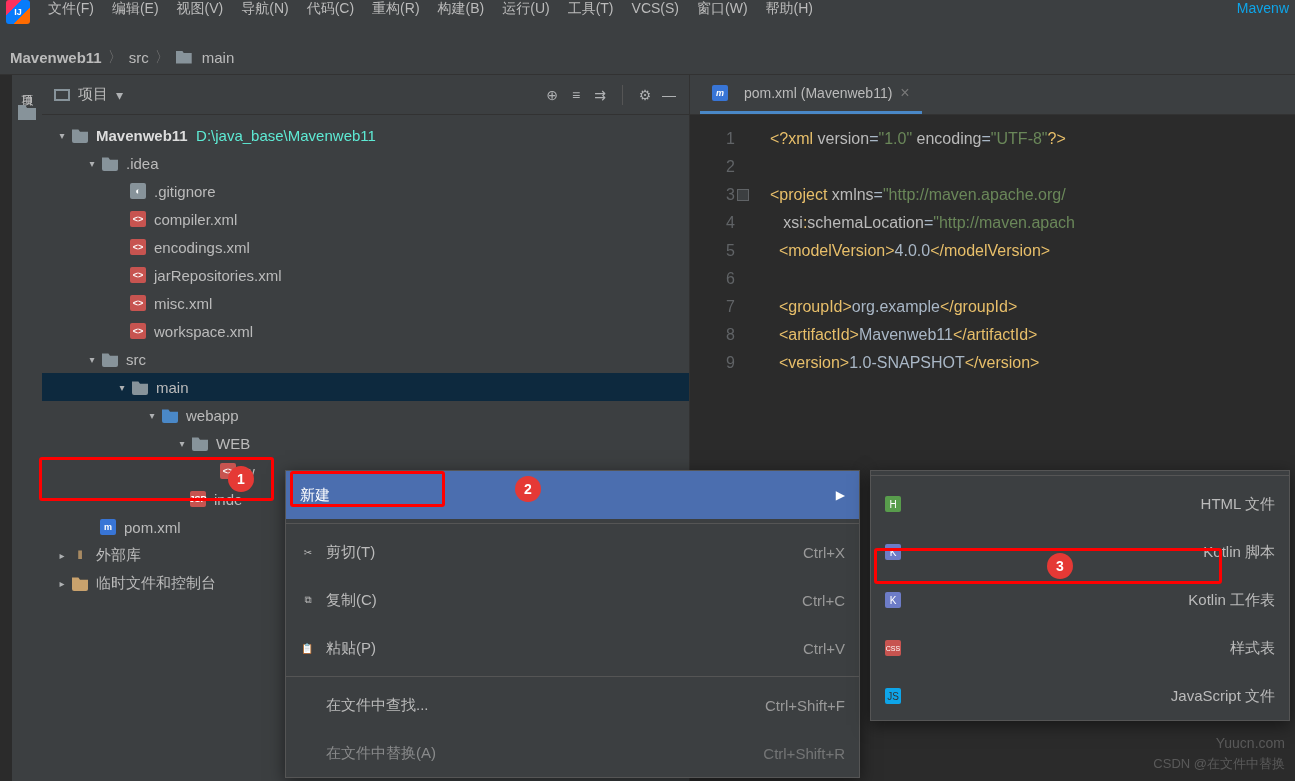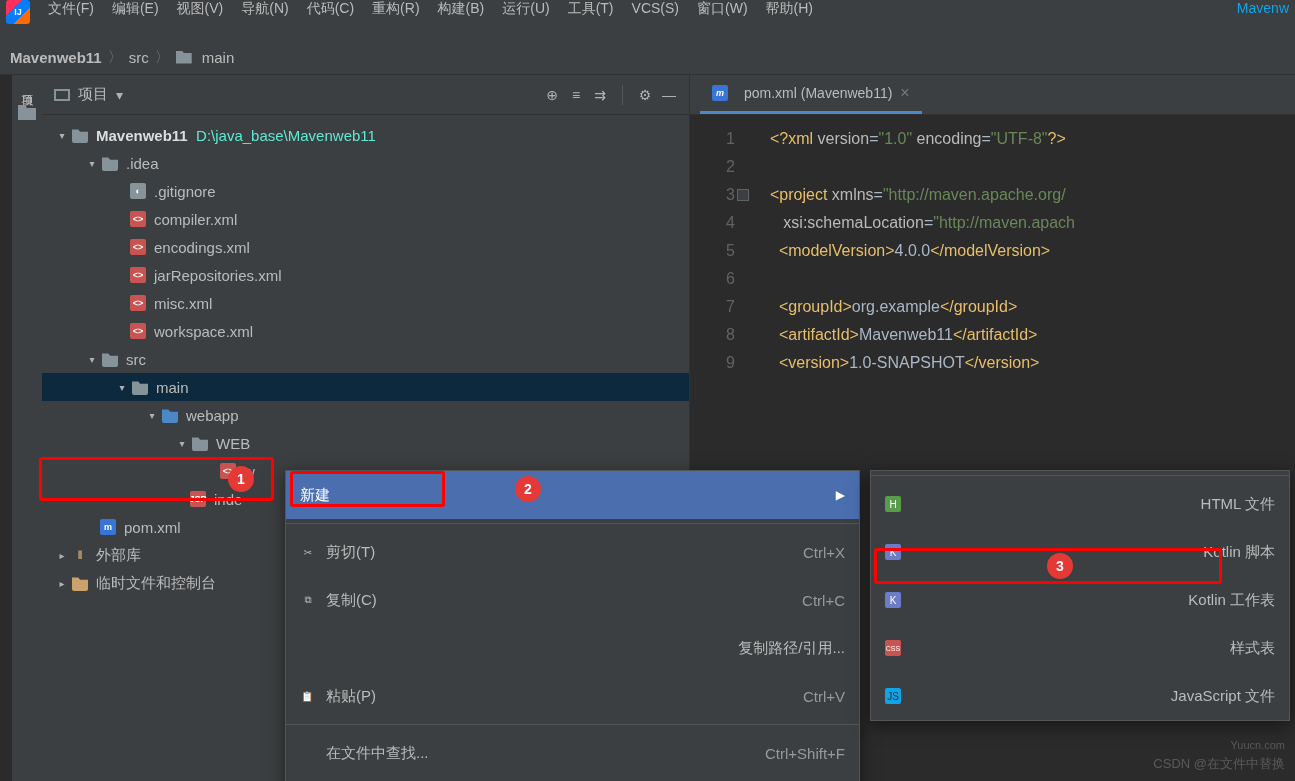--- a/index.html
+++ b/index.html
@@ -47,21 +47,21 @@
 .c-str { color:#6a8759; }
 .context-menu { position:absolute; background:#3c3f41; border:1px solid #555; box-shadow:0 4px 16px rgba(0,0,0,.5); z-index:40; font-size:15px; color:#bbb; }
 .menu1 { left:285px; top:470px; width:575px; }
 .menu2 { left:870px; top:470px; width:420px; }
 .ctx-item { height:48px; display:flex; align-items:center; padding:16px 14px; gap:10px;justify-content:space-between; }
 .ctx-item.selected { background:#4b6eaf; color:#fff; }
 .ctx-item .shortcut { margin-left:auto; color:#999; }
 .ctx-icon { width:16px; height:16px; display:inline-flex; align-items:center; justify-content:center; border-radius:2px; font-size:10px; }
 .ctx-sep { height:1px; background:#555; margin:4px 0; }
 .arrow-r { margin-left:auto; font-size:12px; }
-.watermark { position:absolute; right:10px; bottom:30px; color:#787878; font-size:11px; z-index:100; opacity:.6; }
+.watermark { position:absolute; right:10px; bottom:30px; color:#787878; font-size:14px; z-index:100; opacity:.6; }
 .watermark2 { position:absolute; right:10px; bottom:8px; color:#787878; font-size:13px; z-index:100; opacity:.6; }
 .sel-row { background:#0d293e; }
 </style>
 </head>
 <body>
 
 <div class="menu-bar">
   <div class="logo"></div>
   <span>文件(F)</span>
   <span>编辑(E)</span>
@@ -230,24 +230,20 @@
     <span class="ctx-icon">✂</span>
     <span>剪切(T)</span>
     <span class="shortcut">Ctrl+X</span>
   </div>
   <div class="ctx-item">
     <span class="ctx-icon">⧉</span>
     <span>复制(C)</span>
     <span class="shortcut">Ctrl+C</span>
   </div>
   <div class="ctx-item">
-    <span class="ctx-icon"></span>
-    <span>复制路径/引用...</span>
-  </div>
-  <div class="ctx-item">
     <span class="ctx-icon">📋</span>
     <span>粘贴(P)</span>
     <span class="shortcut">Ctrl+V</span>
   </div>
   <div class="ctx-sep"></div>
   <div class="ctx-item">
     <span class="ctx-icon"></span>
     <span>在文件中查找...</span>
     <span class="shortcut">Ctrl+Shift+F</span>
   </div>

